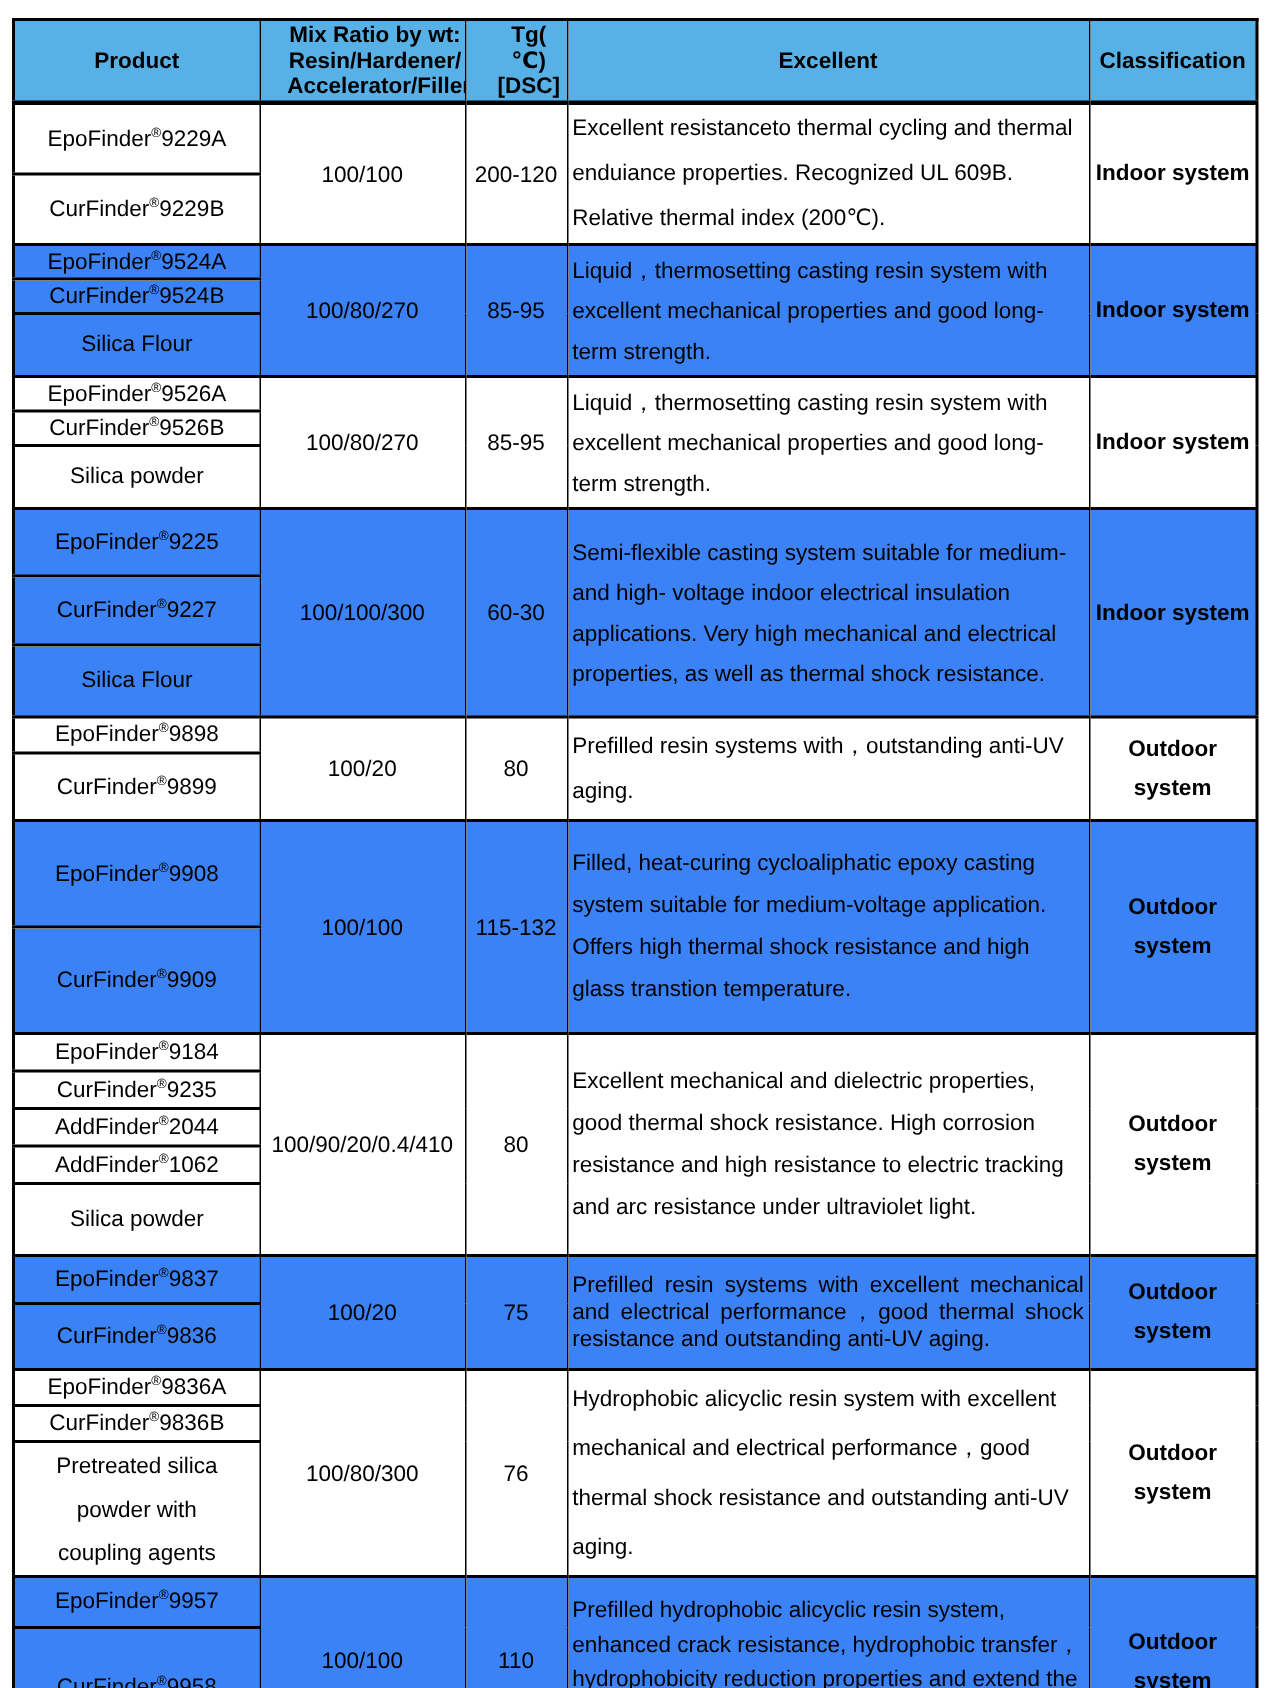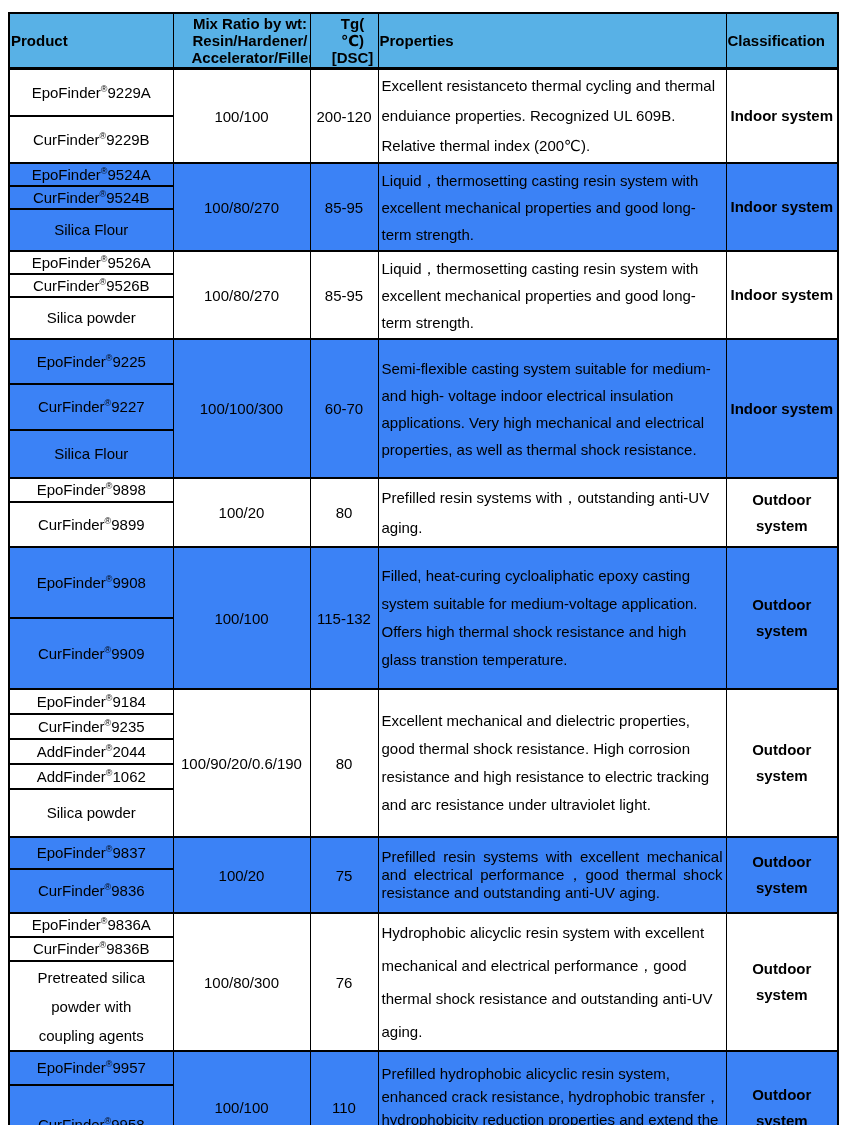--- a/index.html
+++ b/index.html
@@ -9,21 +9,21 @@
   col.c-prod  { width:164px; }
   col.c-mix   { width:137px; }
   col.c-tg    { width:68px; }
   col.c-props { width:348px; }
   col.c-cls   { width:112px; }
   th, td { border:1px solid #000; overflow:hidden; }
   thead th {
     background:#58B1E6; font-weight:bold; font-size:15px; line-height:17px;
     height:50px; white-space:pre-line; border-bottom:3px solid #000; vertical-align:middle;
   }
-  th.h-prod, th.h-props, th.h-cls { text-align:left; }
+  th.h-prod, th.h-props, th.h-cls { text-align:center; }
   th.h-mix, th.h-tg { text-align:center; padding-left:18px; }
   td { font-size:15px; vertical-align:middle; }
   tr.group-start td { border-top:2px solid #000; }
   td.prod { text-align:center; border-bottom:2px solid #000; line-height:20px; padding:0 14px; }
   td.prod.tall { line-height:29px; }
   td.mix, td.tg { text-align:center; padding:0 1px; }
   td.props { text-align:left; padding:0 3px; vertical-align:middle; }
   td.cls { text-align:center; padding:0 3px; line-height:26px;font-weight:bold; }
   .lh30 { line-height:30px; } .lh28 { line-height:28px; } .lh27 { line-height:27px; }
   .lh33 { line-height:33px; } .lh23 { line-height:23px; }
@@ -44,21 +44,21 @@
         <col class="c-cls">
   </colgroup>
   <thead>
     <tr>
       <th class="h-prod">Product</th>
       <th class="h-mix">Mix Ratio by wt:
 Resin/Hardener/
 Accelerator/Filler</th>
       <th class="h-tg">Tg( ℃)
 [DSC]</th>
-      <th class="h-props">Properties</th>
+      <th class="h-props">Excellent</th>
       <th class="h-cls">Classification</th>
     </tr>
   </thead>
   <tbody>
 
     <tr class="group-start">
       <td class="prod" style="height:45px"><span class="prodname">EpoFinder<sup>®</sup>9229A</span></td>
       <td class="mix" rowspan="2">100/100</td>
       <td class="tg" rowspan="2">200-120</td>
       <td class="props lh30" rowspan="2">Excellent resistanceto thermal cycling and thermal enduiance properties. Recognized UL 609B. Relative thermal index (200℃).</td>
@@ -92,21 +92,21 @@
     <tr>
       <td class="prod" style="height:21px"><span class="prodname">CurFinder<sup>®</sup>9526B</span></td>
     </tr>
     <tr>
       <td class="prod" style="height:40px"><span class="prodname">Silica powder</span></td>
     </tr>
 
     <tr class="group-start shade">
       <td class="prod" style="height:43px"><span class="prodname">EpoFinder<sup>®</sup>9225</span></td>
       <td class="mix" rowspan="3">100/100/300</td>
-      <td class="tg" rowspan="3">60-70</td>
+      <td class="tg" rowspan="3">60-30</td>
       <td class="props lh27" rowspan="3">Semi-flexible casting system suitable for medium-and high- voltage indoor electrical insulation applications. Very high mechanical and electrical properties, as well as thermal shock resistance.</td>
       <td class="cls" rowspan="3">Indoor system</td>
     </tr>
     <tr class="shade">
       <td class="prod" style="height:44px"><span class="prodname">CurFinder<sup>®</sup>9227</span></td>
     </tr>
     <tr class="shade">
       <td class="prod" style="height:46px"><span class="prodname">Silica Flour</span></td>
     </tr>
 
@@ -127,21 +127,21 @@
       <td class="tg" rowspan="2">115-132</td>
       <td class="props lh28" rowspan="2">Filled, heat-curing cycloaliphatic epoxy casting system suitable for medium-voltage application. Offers high thermal shock resistance and high glass transtion temperature.</td>
       <td class="cls" rowspan="2">Outdoor system</td>
     </tr>
     <tr class="shade">
       <td class="prod" style="height:69px"><span class="prodname">CurFinder<sup>®</sup>9909</span></td>
     </tr>
 
     <tr class="group-start">
       <td class="prod" style="height:23px"><span class="prodname">EpoFinder<sup>®</sup>9184</span></td>
-      <td class="mix" rowspan="5">100/90/20/0.6/190</td>
+      <td class="mix" rowspan="5">100/90/20/0.4/410</td>
       <td class="tg" rowspan="5">80</td>
       <td class="props lh28" rowspan="5">Excellent mechanical and dielectric properties, good thermal shock resistance. High corrosion resistance and high resistance to electric tracking and arc resistance under ultraviolet light.</td>
       <td class="cls" rowspan="5">Outdoor system</td>
     </tr>
     <tr>
       <td class="prod" style="height:23px"><span class="prodname">CurFinder<sup>®</sup>9235</span></td>
     </tr>
     <tr>
       <td class="prod" style="height:23px"><span class="prodname">AddFinder<sup>®</sup>2044</span></td>
     </tr>

